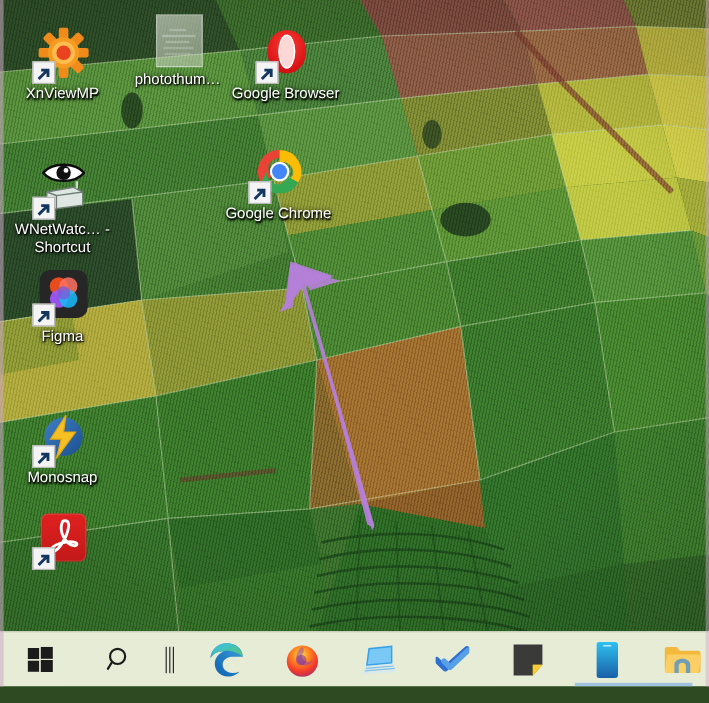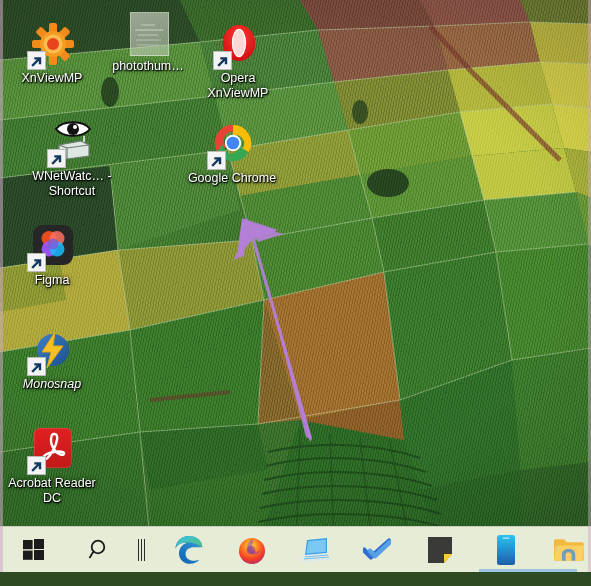--- a/index.html
+++ b/index.html
@@ -273,24 +273,24 @@
         <ellipse cx="21" cy="21" rx="17" ry="19" fill="url(#opg)"></ellipse>
         <ellipse cx="21" cy="21" rx="7.5" ry="15" fill="#ffffff"></ellipse>
         <ellipse cx="21" cy="21" rx="6.2" ry="13.6" fill="#e8251d" opacity=".18"></ellipse>
       </svg>
       <span class="shortcut">
         <svg width="12" height="12" viewBox="0 0 12 12">
             <path d="M2 10 L8 4 M4.5 3.4 H9 V8" stroke="#13375e" stroke-width="2.4" fill="none" stroke-linecap="square"></path>
           </svg>
       </span>
     </div>
-    <div class="label">Opera XnViewMP</div>
-  </div>
-
-  <div class="icon" style="left:4px;top:120px;padding-left:20px;">
+    <div class="label">Google Browser</div>
+  </div>
+
+  <div class="icon" style="left:4px;top:135px;">
     <div class="glyph">
       <svg class="wnw-eye" viewBox="0 0 36 20">
         <path d="M1 10 C8 1, 28 1, 35 10 C28 19, 8 19, 1 10 Z" fill="#ffffff" stroke="#0d0d0d" stroke-width="2"></path>
         <circle cx="18" cy="10" r="6" fill="#111"></circle>
         <circle cx="20" cy="8" r="2" fill="#fff"></circle>
       </svg>
       <svg class="wnw-box" viewBox="0 0 34 24">
         <path d="M2 9 L24 5 L32 9 L32 20 L10 23 L2 20 Z" fill="#dfe7e2" stroke="#6f7c75" stroke-width="1.2"></path>
         <path d="M2 9 L10 12 L10 23" fill="none" stroke="#6f7c75" stroke-width="1.2"></path>
         <path d="M10 12 L32 9" fill="none" stroke="#6f7c75" stroke-width="1.2"></path>
@@ -338,21 +338,21 @@
       </span>
       <span class="shortcut">
         <svg width="12" height="12" viewBox="0 0 12 12">
             <path d="M2 10 L8 4 M4.5 3.4 H9 V8" stroke="#13375e" stroke-width="2.4" fill="none" stroke-linecap="square"></path>
           </svg>
       </span>
     </div>
     <div class="label">Figma</div>
   </div>
 
-  <div class="icon" style="left:4px;top:328px;font-style:italic;">
+  <div class="icon" style="left:4px;top:342px;">
     <div class="glyph">
       <svg class="mono" viewBox="0 0 42 40">
         <defs>
             <linearGradient id="mg" x1="0" y1="0" x2="1" y2="1">
           <stop offset="0" stop-color="#3d7fc4"></stop>
               <stop offset="1" stop-color="#1d4f8f"></stop>
         </linearGradient>
           </defs>
         <circle cx="21" cy="20" r="16" fill="url(#mg)"></circle>
         <path d="M23 2 L10 22 L19 22 L15 38 L31 16 L21 16 Z" fill="#f6c024" stroke="#e0a710" stroke-width="1"></path>
@@ -372,21 +372,20 @@
         <svg width="38" height="40" viewBox="0 0 38 40">
           <path d="M20.5 6 c2.4 0 3 2.6 2.6 5.4 c-.5 3.6 -2.6 9 -5.3 13.2 c-2.2 3.4 -5.2 6.6 -7 6.6 c-1.3 0 -1.9 -.9 -1.5 -2 c.8 -2.2 5.6 -4.4 11.8 -5.4 c5.1 -.8 9 .2 9 1.7 c0 1 -1.2 1.5 -2.7 1.2 c-3.2 -.6 -6.6 -3.5 -8.6 -7.6 c-1.6 -3.3 -2.2 -7.5 -1.4 -10.4 c.4 -1.6 1.2 -2.7 2.1 -2.7 z" fill="none" stroke="#ffffff" stroke-width="2.4" stroke-linejoin="round"></path>
         </svg>
       </span>
       <span class="shortcut">
         <svg width="12" height="12" viewBox="0 0 12 12">
             <path d="M2 10 L8 4 M4.5 3.4 H9 V8" stroke="#13375e" stroke-width="2.4" fill="none" stroke-linecap="square"></path>
           </svg>
       </span>
     </div>
-    <div class="label">Acrobat Reader DC</div>
   </div>
 
   <svg id="arrow" viewBox="0 0 120 240">
     <path d="M90 228 L84 225 L32 24 L15 44 L20 6 L56 18 L32 26 Z" fill="#b57fd8" opacity=".92"></path>
     <path d="M88 230 L30 28 L16 46 L20 8 L55 19 L33 27 L90 226 Z" fill="#b57fd8" opacity=".9"></path>
     <polygon points="31,14 11,48 22,44 24,6" fill="#b57fd8" opacity=".9"></polygon>
     <polygon points="31,14 62,22 36,30" fill="#b57fd8" opacity=".9"></polygon>
   </svg>
 
   <div id="taskbar">

